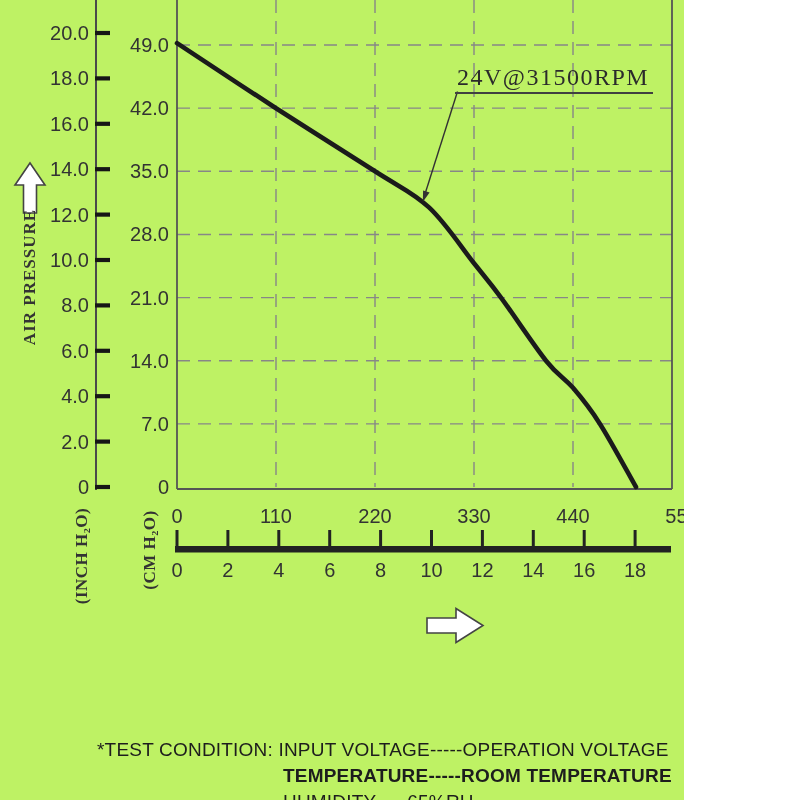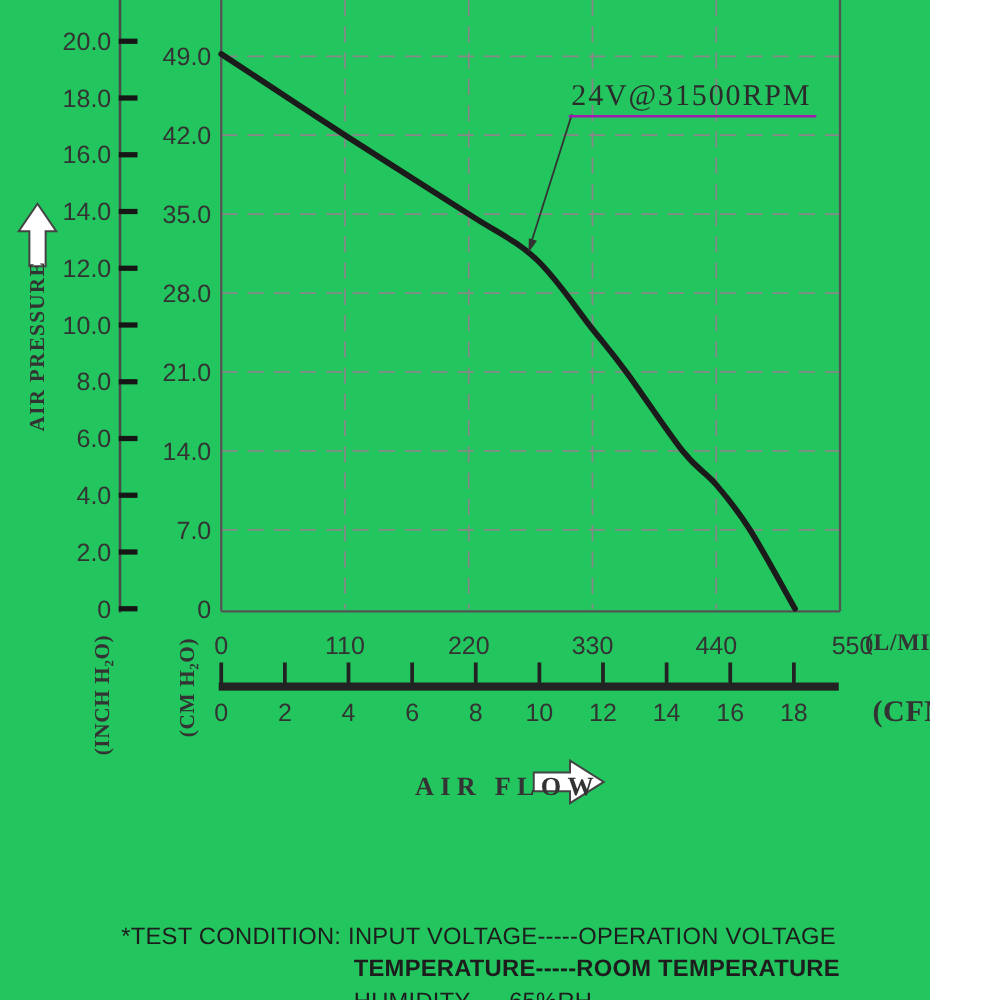--- a/index.html
+++ b/index.html
@@ -1,35 +1,35 @@
 <!DOCTYPE html>
 <html><head>
 <meta charset="utf-8">
 <style>
   html,body{margin:0;padding:0;background:#fff;}
   .page{
-    position:relative;width:744px;height:800px;background:#22c55e;
+    position:relative;width:684px;height:800px;background:#bef264;
     overflow:hidden;font-family:"Liberation Sans",sans-serif;color:#222;
   }
   .page svg{position:absolute;left:0;top:0;}
   .lbl{position:absolute;white-space:nowrap;}
   .cadlbl{
     font-family:"Liberation Serif",serif;font-weight:bold;color:#333;
   }
   .rot{transform:rotate(-90deg);text-align:center;}
   .y-title{
     left:-50px;top:267px;width:160px;height:20px;
     font-size:17px;letter-spacing:1px;
   }
   .unit-inch{left:12px;top:546px;width:140px;height:20px;font-size:17px;letter-spacing:.5px;}
   .unit-cm{left:80px;top:540px;width:140px;height:20px;font-size:17px;letter-spacing:.5px;}
   .curve-label{
     left:455px;top:64px;
     font-family:"Liberation Serif",serif;font-size:24px;color:#2b2b2b;
-    letter-spacing:1.5px;border-bottom:2px solid #a21caf;padding:0 4px 1px 2px;
+    letter-spacing:1.5px;border-bottom:2px solid #404040;padding:0 4px 1px 2px;
   }
   .unit-lmin{left:692px;top:504px;font-size:19px;letter-spacing:.5px;}
   .unit-cfm{left:698px;top:557px;font-size:24px;letter-spacing:.5px;}
   .x-title{left:332px;top:617px;font-size:21px;letter-spacing:5px;}
   .footer{position:absolute;left:0;top:0;width:800px;}
   .footer .line{position:absolute;font-size:19px;color:#1d1d1d;letter-spacing:.2px;}
   .f1{left:97px;top:739px;text-align:right;}
   .f2{left:283px;top:765px;font-weight:bold;}
   .f3{left:283px;top:791px;}
 </style>
@@ -139,20 +139,19 @@
   </svg>
 
   <div class="lbl cadlbl rot y-title">AIR PRESSURE</div>
   <div class="lbl cadlbl rot unit-inch">(INCH H₂O)</div>
   <div class="lbl cadlbl rot unit-cm">(CM H₂O)</div>
 
   <div class="lbl curve-label">24V@31500RPM</div>
 
   <div class="lbl cadlbl unit-lmin">(L/MIN.)</div>
   <div class="lbl cadlbl unit-cfm">(CFM)</div>
-  <div class="lbl cadlbl x-title">AIR FLOW</div>
 
   <div class="footer">
     <div class="line f1">*TEST CONDITION: INPUT VOLTAGE-----OPERATION VOLTAGE</div>
     <div class="line f2">TEMPERATURE-----ROOM TEMPERATURE</div>
     <div class="line f3">HUMIDITY-----65%RH</div>
   </div>
 </div>
 
 </body></html>

